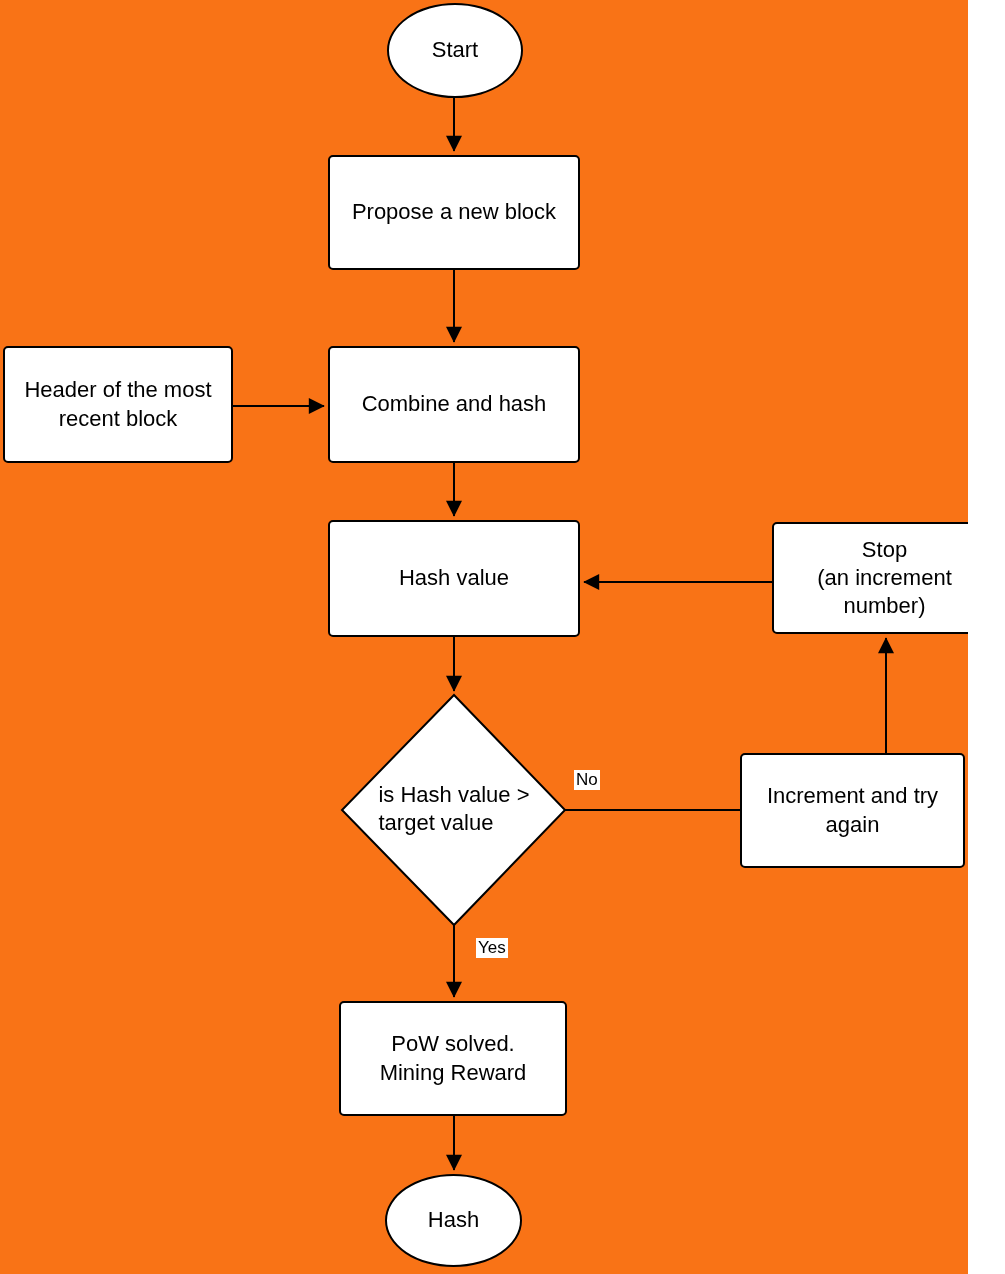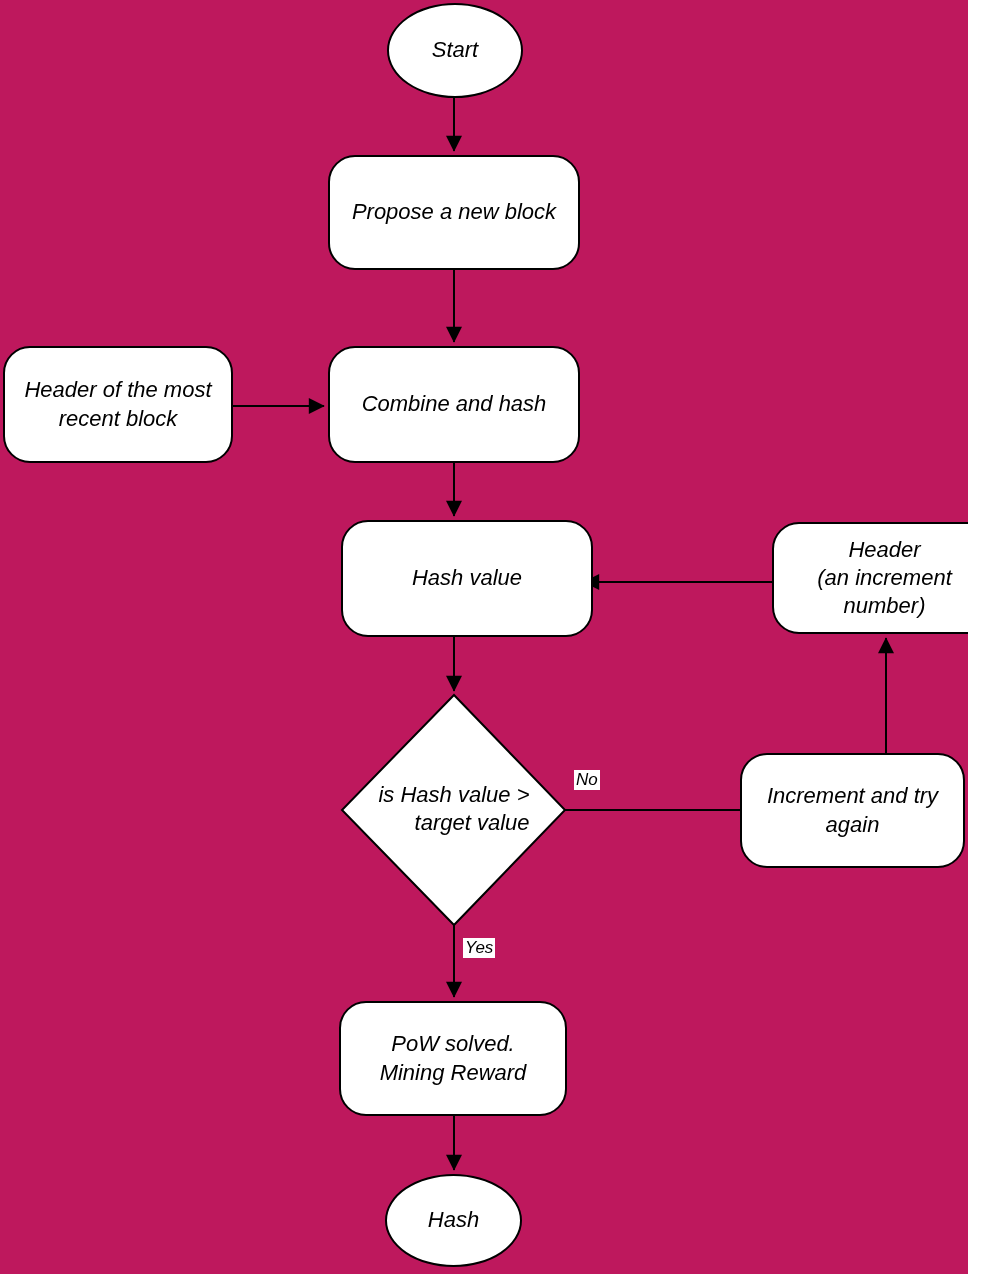--- a/index.html
+++ b/index.html
@@ -3,23 +3,22 @@
 <meta charset="utf-8">
 <style>
   * { box-sizing: border-box; }
   html, body { margin: 0; padding: 0; background: #ffffff; }
   body { font-family: "Liberation Sans", sans-serif; }
 
   .canvas {
     position: relative;
     width: 968px;
     height: 1274px;
-    background: #be185d;
+    background: #f97316;
     overflow: hidden;
-    font-style: italic;
   }
 
   .connectors {
     position: absolute;
     left: 0; top: 0;
     width: 1005px;
     height: 1274px;
   }
   .connectors line { stroke: #000000; stroke-width: 2; }
   .connectors polygon.diamond { fill: #ffffff; stroke: #000000; stroke-width: 2; }
@@ -30,29 +29,29 @@
     align-items: center;
     justify-content: center;
     text-align: center;
     background: #ffffff;
     border: 2px solid #000000;
     color: #000000;
     font-size: 22px;
     line-height: 1.28;
     white-space: pre-line;
   }
-  .process   { border-radius: 27px; }
+  .process   { border-radius: 5px; }
   .terminator { border-radius: 50%; }
 
   .decision-label {
     position: absolute;
     display: flex;
     align-items: center;
     justify-content: center;
-    text-align: right;
+    text-align: left;
     color: #000000;
     font-size: 22px;
     line-height: 1.28;
     white-space: pre-line;
     background: transparent;
     border: none;
   }
 
   .edge-label {
     position: absolute;
@@ -98,26 +97,26 @@
 
   <div class="node process" style="left:3px; top:346px; width:230px; height:117px;">
     <span>Header of the most
 recent block</span>
   </div>
 
   <div class="node process" style="left:328px; top:346px; width:252px; height:117px;">
     <span>Combine and hash</span>
   </div>
 
-  <div class="node process" style="left:341px; top:520px; width:252px; height:117px;">
+  <div class="node process" style="left:328px; top:520px; width:252px; height:117px;">
     <span>Hash value</span>
   </div>
 
   <div class="node process" style="left:772px; top:522px; width:225px; height:112px;">
-    <span>Header
+    <span>Stop
 (an increment
 number)</span>
   </div>
 
   <div class="decision-label" style="left:344px; top:779px; width:220px; height:60px;">
     <span>is Hash value &gt;
 target value</span>
   </div>
 
   <div class="node process" style="left:740px; top:753px; width:225px; height:115px;">
@@ -129,15 +128,15 @@
     <span>PoW solved.
 Mining Reward</span>
   </div>
 
   <div class="node terminator" style="left:385px; top:1174px; width:137px; height:93px;">
     <span>Hash</span>
   </div>
 
   <div class="edge-label" style="left:574px; top:770px;">No</div>
 
-  <div class="edge-label" style="left:463px; top:938px;">Yes</div>
+  <div class="edge-label" style="left:476px; top:938px;">Yes</div>
 
 </div>
 
 </body></html>

